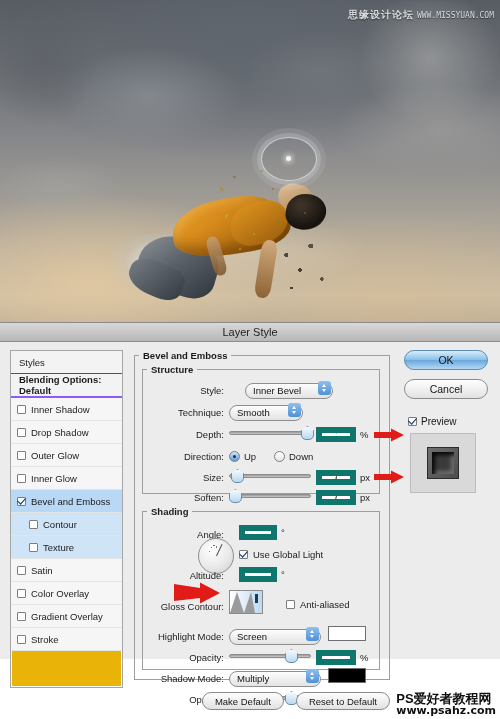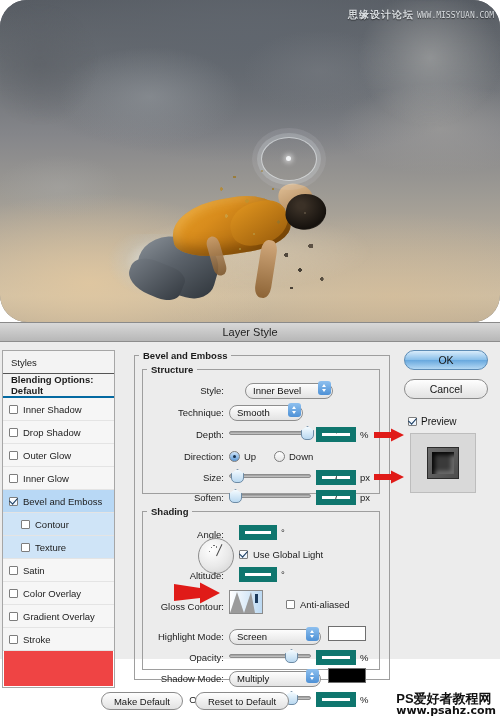--- a/index.html
+++ b/index.html
@@ -1,21 +1,21 @@
 <!DOCTYPE html>
 <html><head>
 <meta charset="utf-8">
 <style>
   html,body{margin:0;padding:0;background:#fff;}
   body{width:500px;height:719px;position:relative;overflow:hidden;
        font-family:"Liberation Sans","DejaVu Sans",sans-serif;}
 
   
   #photo{position:absolute;left:0;top:0;width:500px;height:322px;overflow:hidden;
-         background:#5d6168;border-radius:27px;}
+         background:#5d6168;}
   .ph-layer{position:absolute;inset:0;}
   .sky{background:
       radial-gradient(ellipse 60% 45% at 18% 88%, rgba(226,200,160,.85) 0%, rgba(196,170,135,0) 62%),
       radial-gradient(ellipse 70% 40% at 78% 92%, rgba(214,188,150,.60) 0%, rgba(180,160,130,0) 65%),
       radial-gradient(ellipse 80% 55% at 50% 12%, rgba(96,102,110,.95) 0%, rgba(96,102,110,0) 70%),
       linear-gradient(180deg,#565b62 0%,#6c7075 22%,#85868a 42%,#9d9a94 60%,#b9ae9c 78%,#cdbfa6 92%,#bcae97 100%);}
   .cloudA{background:
       radial-gradient(ellipse 26% 22% at 30% 30%, rgba(150,155,160,.55), rgba(0,0,0,0) 70%),
       radial-gradient(ellipse 22% 18% at 64% 22%, rgba(120,124,130,.55), rgba(0,0,0,0) 70%),
       radial-gradient(ellipse 30% 20% at 88% 40%, rgba(175,172,166,.45), rgba(0,0,0,0) 70%),
@@ -87,26 +87,26 @@
   #dialog{position:absolute;left:0;top:322px;width:500px;height:337px;
           background:#ececec;border-top:1px solid #8a8a8a;
           box-sizing:border-box;}
   #titlebar{height:18px;background:linear-gradient(180deg,#d8d8d8,#b7b7b7);
             border-bottom:1px solid #8d8d8d;display:flex;align-items:center;
             justify-content:center;}
   #titlebar .t{font-size:11px;color:#222;font-weight:400;}
   #body{position:relative;height:379px;}
 
   
-  #stylescol{position:absolute;left:2px;top:8px;width:113px;height:338px;
-     background:#ef4444;border:1px solid #a6a6a6;box-sizing:border-box;
+  #stylescol{position:absolute;left:10px;top:8px;width:113px;height:338px;
+     background:#eab308;border:1px solid #a6a6a6;box-sizing:border-box;
      box-shadow:inset 0 0 0 1px #fff;}
   .st-head{height:22px;display:flex;align-items:center;padding-left:8px;
      font-size:9.5px;color:#1b1b1b;border-bottom:1px solid #555;background:#f3f3f3;}
-  .st-head.b2{font-weight:700;border-bottom:2px solid #0369a1;}
+  .st-head.b2{font-weight:700;border-bottom:2px solid #8b5cf6;}
   .st-row{height:22px;display:flex;align-items:center;padding-left:6px;font-size:9.5px;
      color:#1b1b1b;background:#f6f6f6;border-bottom:1px solid #e4e4e4;}
   .st-row.sel{background:#b8d8f5;}
   .st-row.sub{padding-left:18px;background:#cfe4f7;}
   .cb{width:9px;height:9px;border:1px solid #7d7d7d;background:#fff;border-radius:1px;
       margin-right:5px;flex:0 0 auto;position:relative;box-sizing:border-box;}
   .cb.on{background:linear-gradient(180deg,#fff,#e8f1fb);}
   .cb.on:after{content:"";position:absolute;left:1px;top:-2px;width:4px;height:7px;
       border:solid #14385e;border-width:0 1.6px 1.6px 0;transform:rotate(42deg);}
 
@@ -176,21 +176,21 @@
   .prevrow span{font-size:10px;color:#151515;}
   #thumbbox{width:66px;height:60px;background:#d9d9d9;border:1px solid #bdbdbd;
      margin-left:6px;display:flex;align-items:center;justify-content:center;box-sizing:border-box;}
   #thumbsq{width:32px;height:32px;position:relative;
      background:linear-gradient(135deg,#6f6f6f,#4c4c4c);border:1px solid #2b2b2b;box-sizing:border-box;}
   #thumbsq:before{content:"";position:absolute;inset:4px;background:#3a3a3a;
      box-shadow:inset 3px 3px 4px rgba(0,0,0,.9), inset -3px -3px 4px rgba(255,255,255,.28);}
 
   
   #bottombtns{position:absolute;left:0;top:350px;width:390px;display:flex;
-     justify-content:center;gap:12px;}
+     justify-content:flex-end;gap:12px;}
   .btn2{height:18px;border-radius:10px;border:1px solid #8b8b8b;padding:0 12px;
      background:linear-gradient(180deg,#fefefe,#e2e2e2);font-size:9.5px;color:#151515;
      font-family:inherit;cursor:pointer;}
 
   .wm-bot{position:absolute;right:4px;bottom:4px;text-align:left;line-height:1.05;}
   .wm-bot .l1{font-size:13px;font-weight:700;color:#111;letter-spacing:0;}
   .wm-bot .l2{font-size:11px;font-weight:700;color:#111;font-family:"DejaVu Sans",sans-serif;}
 
   
   .arrowR{position:absolute;width:30px;height:14px;}

